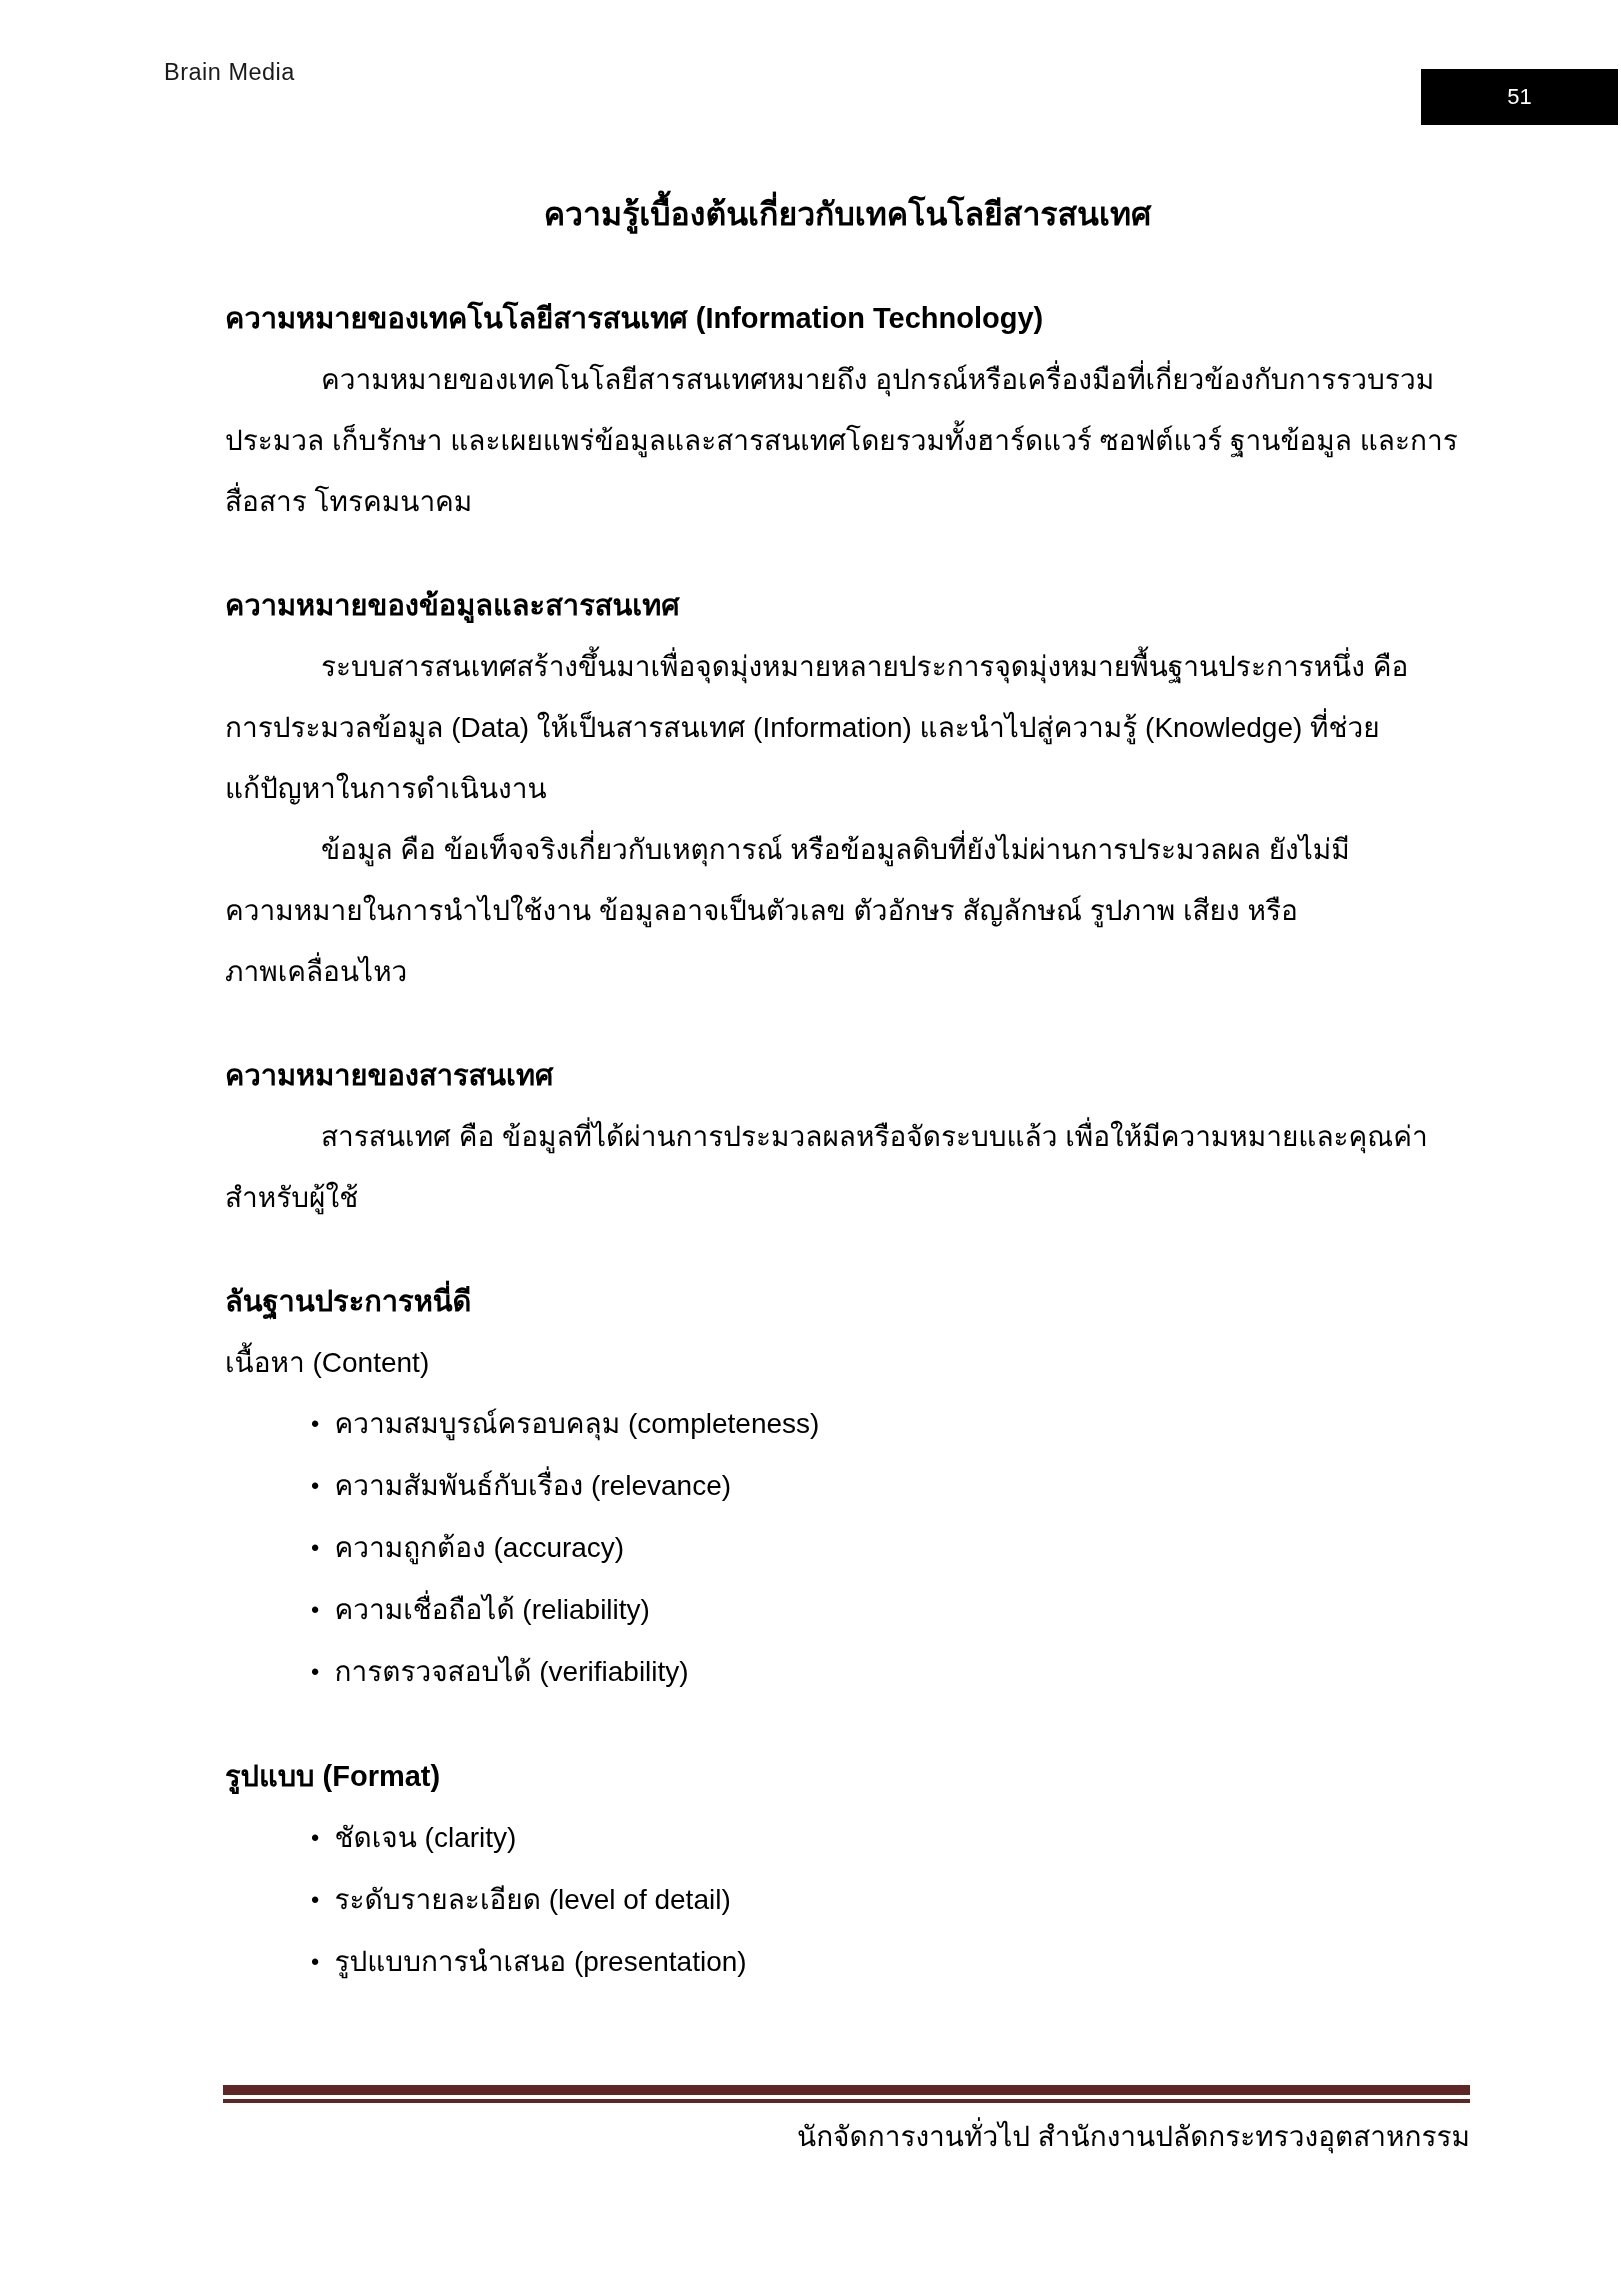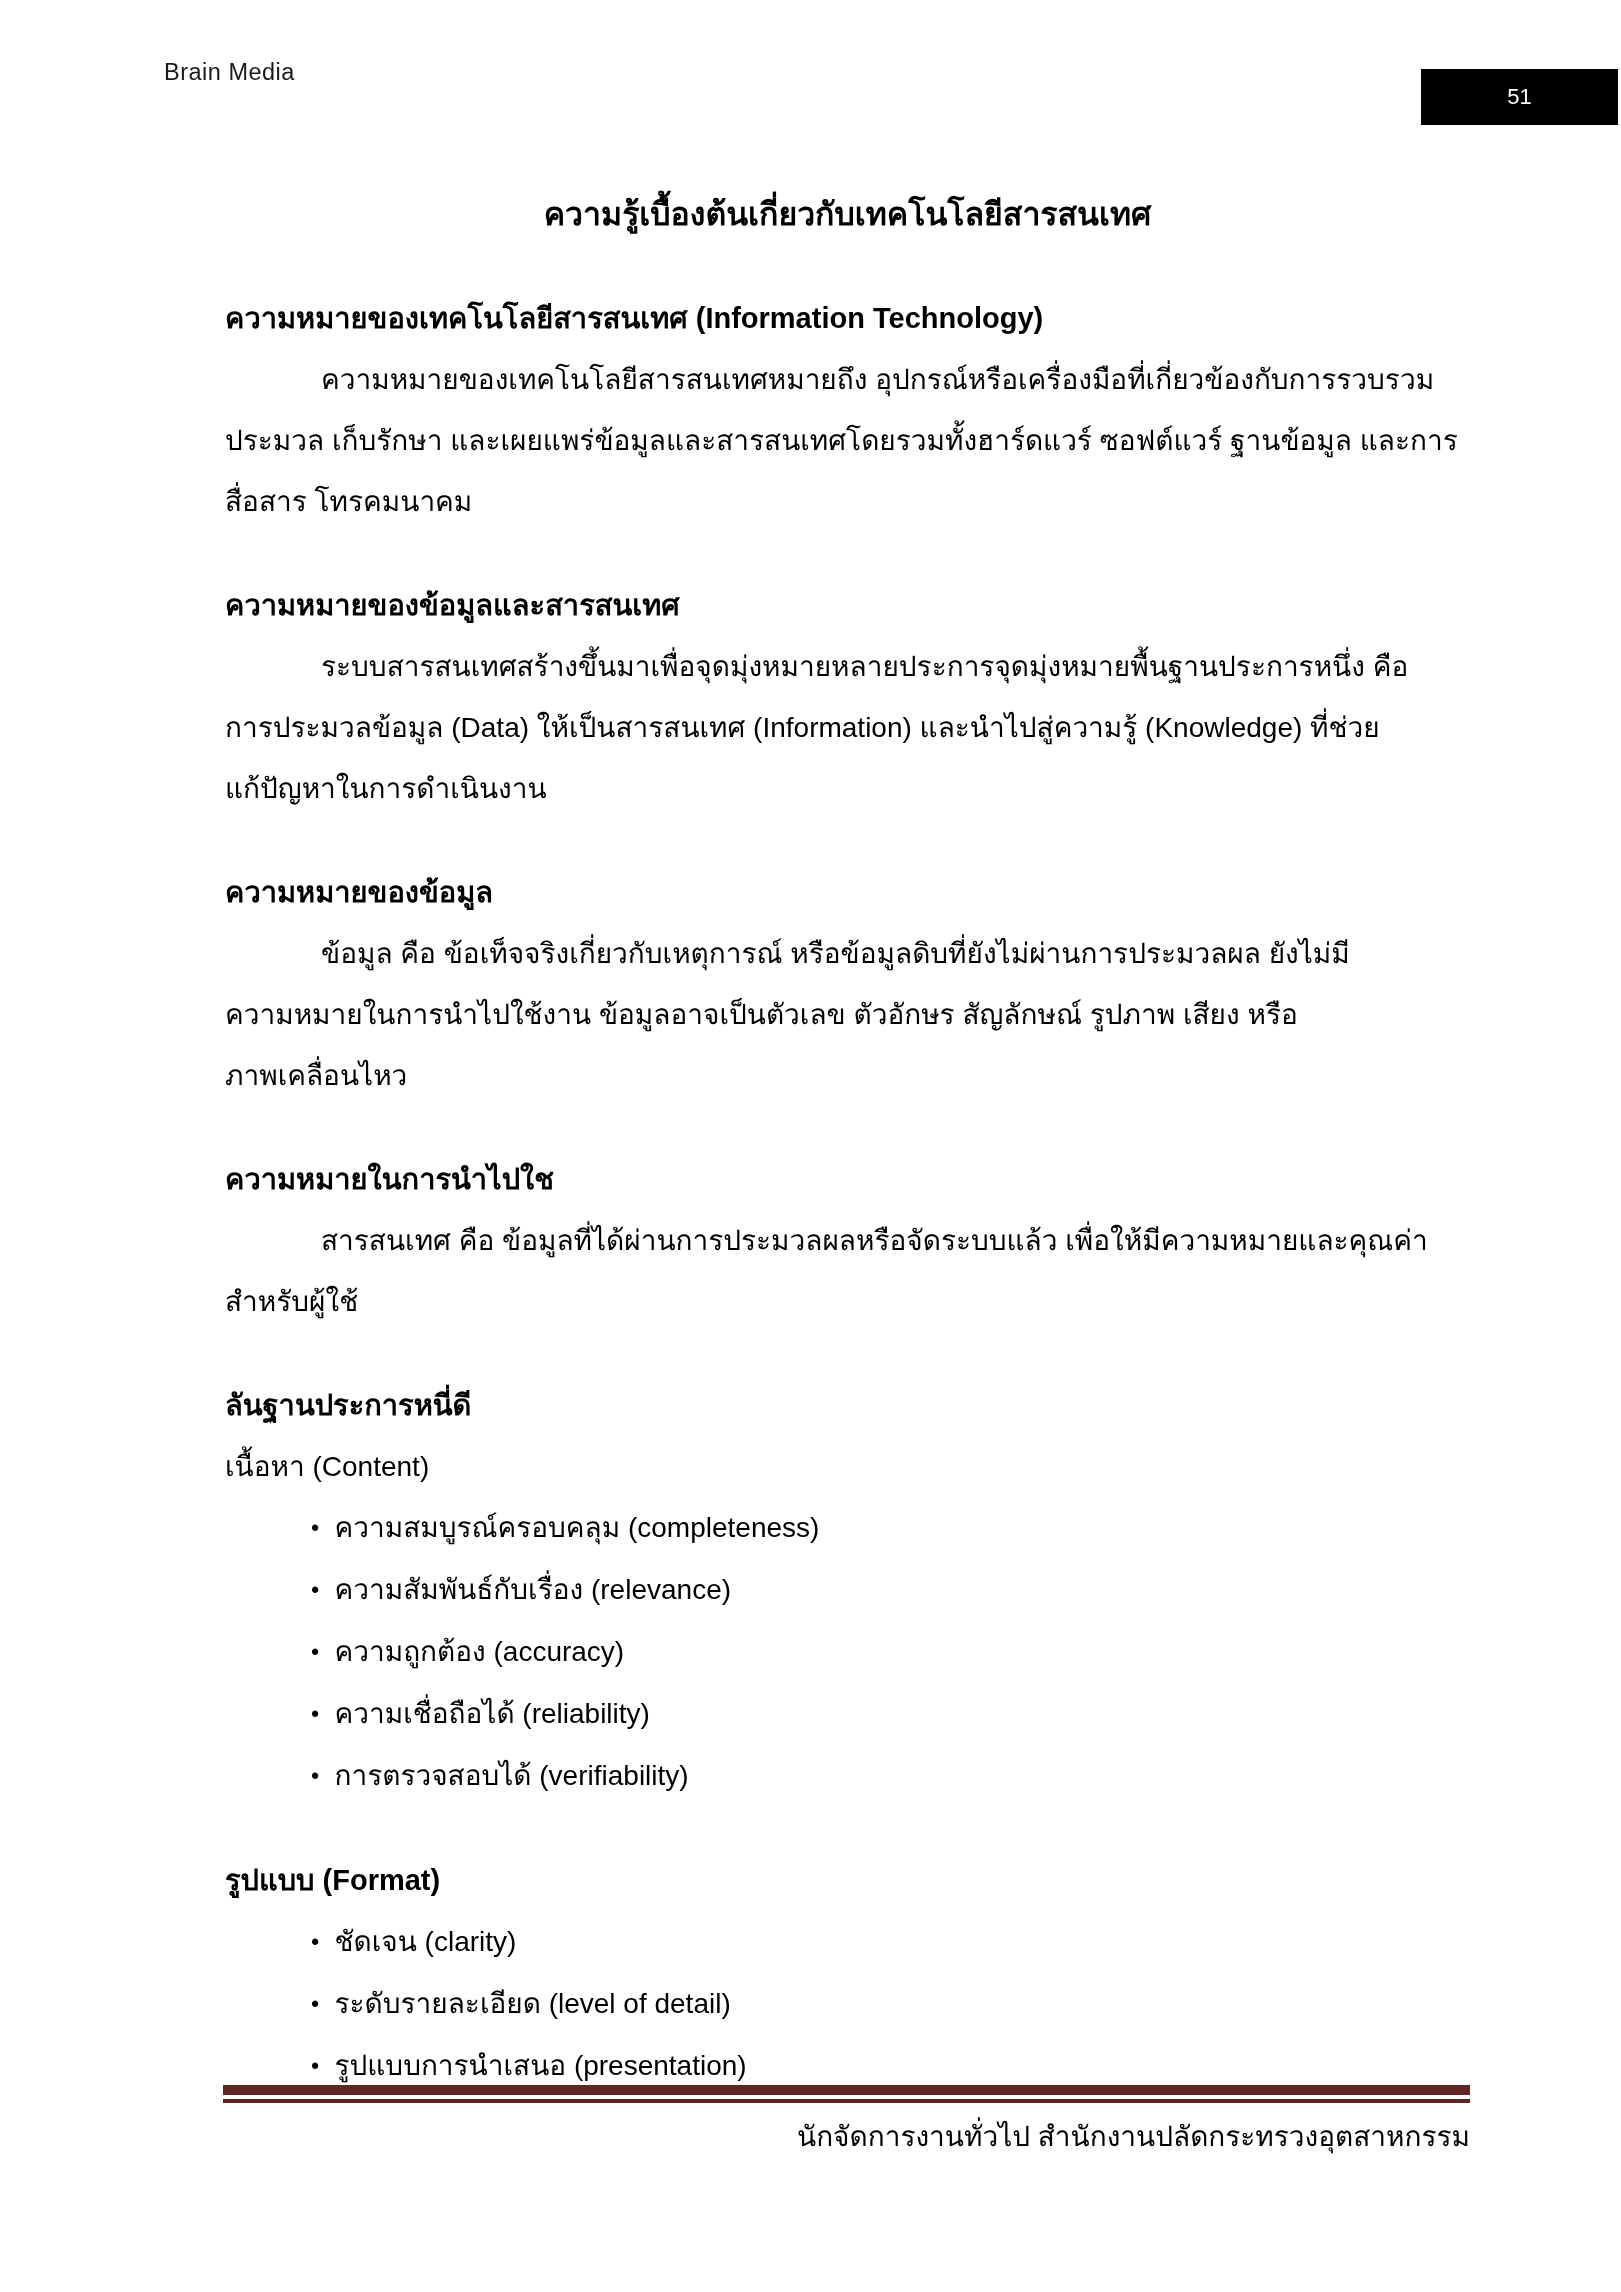--- a/index.html
+++ b/index.html
@@ -147,30 +147,29 @@
     <section>
       <h2 class="sec-heading">ความหมายของข้อมูลและสารสนเทศ</h2>
       <div class="para">
         <div class="line indent">ระบบสารสนเทศสร้างขึ้นมาเพื่อจุดมุ่งหมายหลายประการจุดมุ่งหมายพื้นฐานประการหนึ่ง คือ</div>
         <div class="line">การประมวลข้อมูล (Data) ให้เป็นสารสนเทศ (Information) และนำไปสู่ความรู้ (Knowledge) ที่ช่วย</div>
         <div class="line">แก้ปัญหาในการดำเนินงาน</div>
       </div>
     </section>
 
     <section>
-      <h2 class="sec-heading">ความหมายของข้อมูล</h2>
       <div class="para">
         <div class="line indent">ข้อมูล คือ ข้อเท็จจริงเกี่ยวกับเหตุการณ์ หรือข้อมูลดิบที่ยังไม่ผ่านการประมวลผล ยังไม่มี</div>
         <div class="line">ความหมายในการนำไปใช้งาน ข้อมูลอาจเป็นตัวเลข ตัวอักษร สัญลักษณ์ รูปภาพ เสียง หรือ</div>
         <div class="line">ภาพเคลื่อนไหว</div>
       </div>
     </section>
 
     <section>
-      <h2 class="sec-heading">ความหมายในการนำไปใช</h2>
+      <h2 class="sec-heading">ความหมายของสารสนเทศ</h2>
       <div class="para">
         <div class="line indent">สารสนเทศ คือ ข้อมูลที่ได้ผ่านการประมวลผลหรือจัดระบบแล้ว เพื่อให้มีความหมายและคุณค่า</div>
         <div class="line">สำหรับผู้ใช้</div>
       </div>
     </section>
 
     <section>
       <h2 class="sec-heading">ลันฐานประการหนี่ดี</h2>
       <div class="subhead">เนื้อหา (Content)</div>
       <ul class="bullets">

